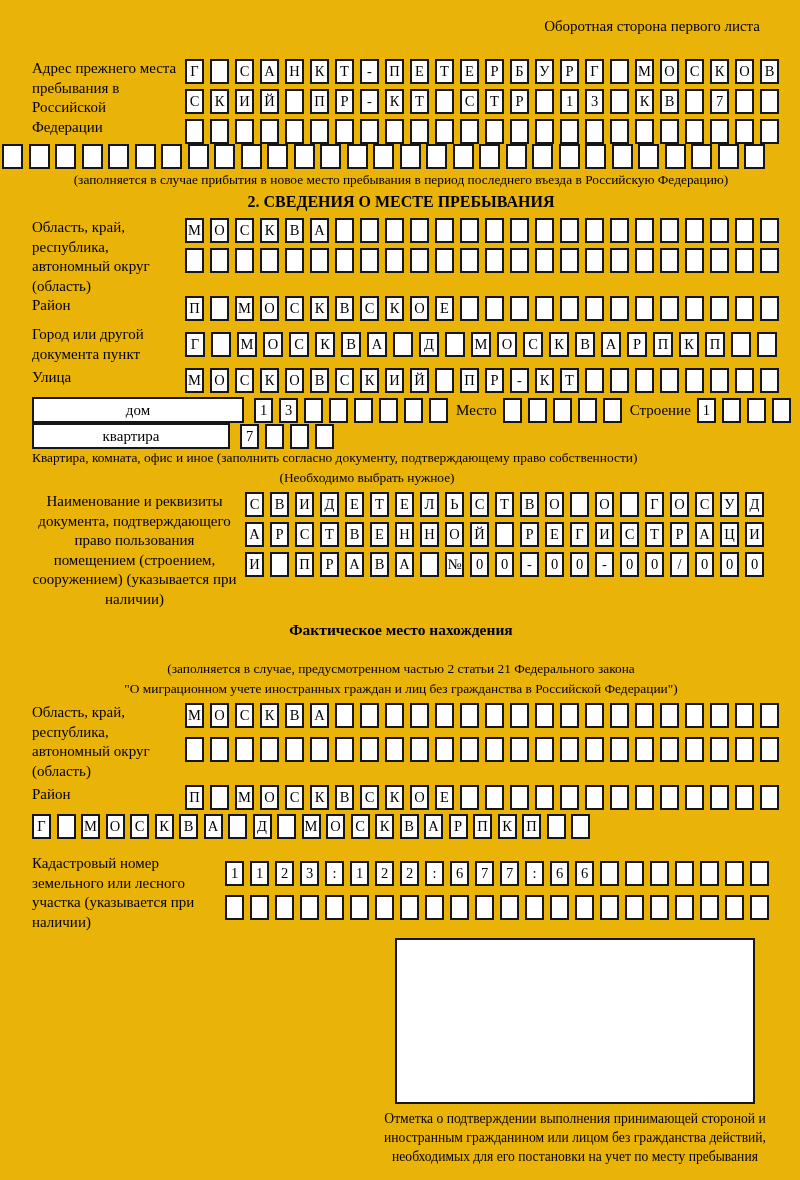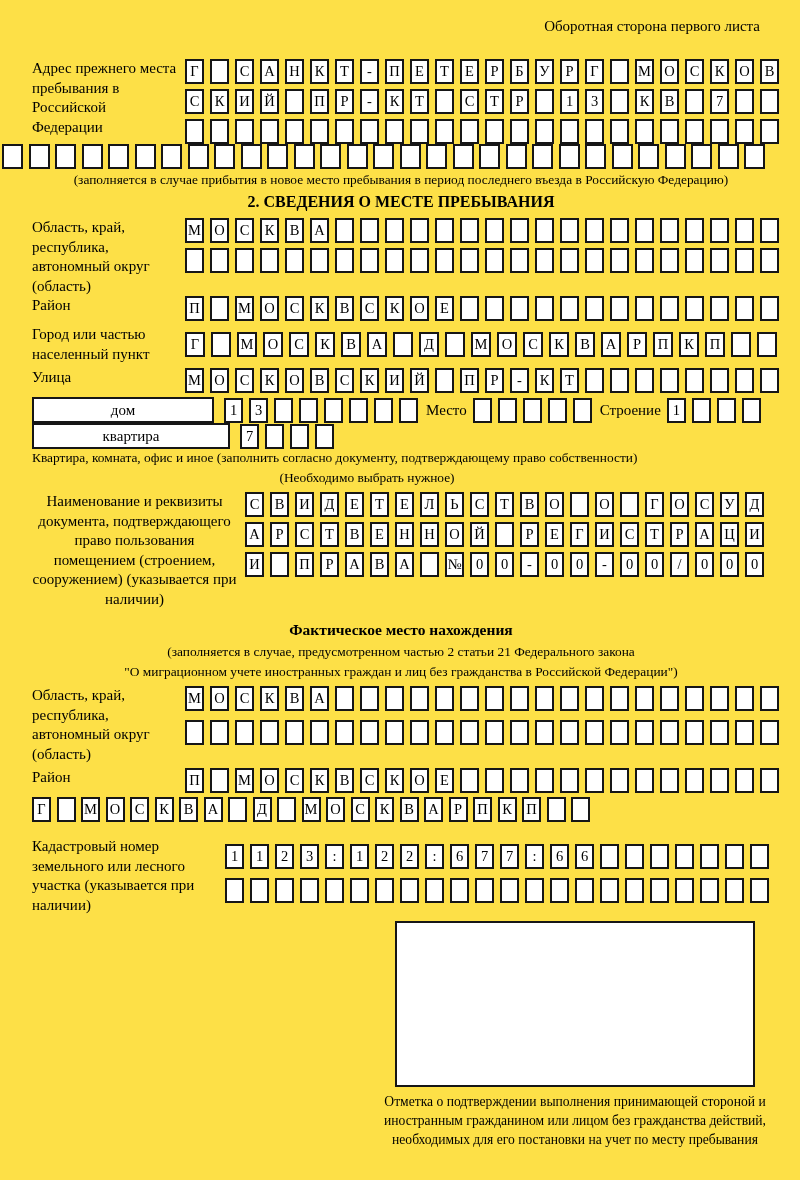--- a/index.html
+++ b/index.html
@@ -1,43 +1,43 @@
 <!DOCTYPE html>
 <html><head>
 <meta charset="utf-8">
 <style>
   html,body{margin:0;padding:0;background:#fff;}
   .page{
     width:800px;height:1180px;box-sizing:border-box;overflow:hidden;
     padding:14px 30px 0 32px;position:relative;
-    font-family:"Liberation Serif","DejaVu Serif",serif;color:#000;background:#fde047;
+    font-family:"Liberation Serif","DejaVu Serif",serif;color:#000;background:#eab308;
   }
   .header-note{text-align:right;font-size:15px;margin:4px 10px 24px 0;}
   .row-flex{display:flex;align-items:flex-start;font-family:Liberation Serif, serif;}
   .row-flex.vcenter{align-items:center;}
   .flabel{flex:none;font-size:15px;line-height:1.3;margin-right:8px;}
   .w145{width:145px;} .w205{width:205px;text-align:center;} .w188{width:188px;} .w185{width:185px;}
   .boxrow{display:flex;gap:6px;margin-bottom:5px;flex:none;}
   .boxrow.g55{gap:5.5px;}
   .cell{
     flex:none;display:inline-flex;align-items:center;justify-content:center;
     box-sizing:border-box;width:19px;height:25px;border:2px solid #161616;
     font-size:14.5px;background:#fff;
   }
   .cw21 .cell{width:21px;} .cw20 .cell{width:20px;}
   .fullrow{margin-left:-30px;margin-bottom:3px;}
   .caption{font-size:13.4px;margin:1px 0 4px 0;}
   .caption.center{text-align:center;}
   .sec-title{text-align:center;font-weight:bold;font-size:16px;margin:5px 0 7px 0;}
-  .sec-title.sub{font-size:15.5px;margin:6px 0 5px 0;}
+  .sec-title.sub{font-size:15.5px;margin:6px 0 22px 0;}
   .widebox{
     flex:none;display:inline-flex;align-items:center;justify-content:center;
     box-sizing:border-box;height:26px;border:2px solid #161616;font-size:15px;background:#fff;
   }
-  .dombox{width:182px;margin-right:10px;}
+  .dombox{width:212px;margin-right:10px;}
   .kvbox{width:198px;margin-right:10px;}
   .inline-lbl{font-size:15px;flex:none;}
   .checkbox{
     flex:none;display:inline-flex;align-items:center;justify-content:center;
     box-sizing:border-box;width:22px;height:26px;border:2px solid #161616;
     font-size:15px;background:#fff;
   }
   .mb0{margin-bottom:0;}
   .note-center{width:370px;margin-left:150px;text-align:center;font-size:13.4px;margin-top:2px;}
   .stamp-box{
@@ -260,21 +260,21 @@
         <span class="cell"></span>
         <span class="cell"></span>
         <span class="cell"></span>
         <span class="cell"></span>
         <span class="cell"></span>
       </div>
   </div>
   <div class="gap4"></div>
 
   <div class="row-flex vcenter">
-    <div class="flabel w145">Город или частью населенный пункт</div>
+    <div class="flabel w145">Город или другой документа пункт</div>
     <div class="boxrow cw20 mb0">
         <span class="cell">Г</span>
         <span class="cell"></span>
         <span class="cell">М</span>
         <span class="cell">О</span>
         <span class="cell">С</span>
         <span class="cell">К</span>
         <span class="cell">В</span>
         <span class="cell">А</span>
         <span class="cell"></span>

